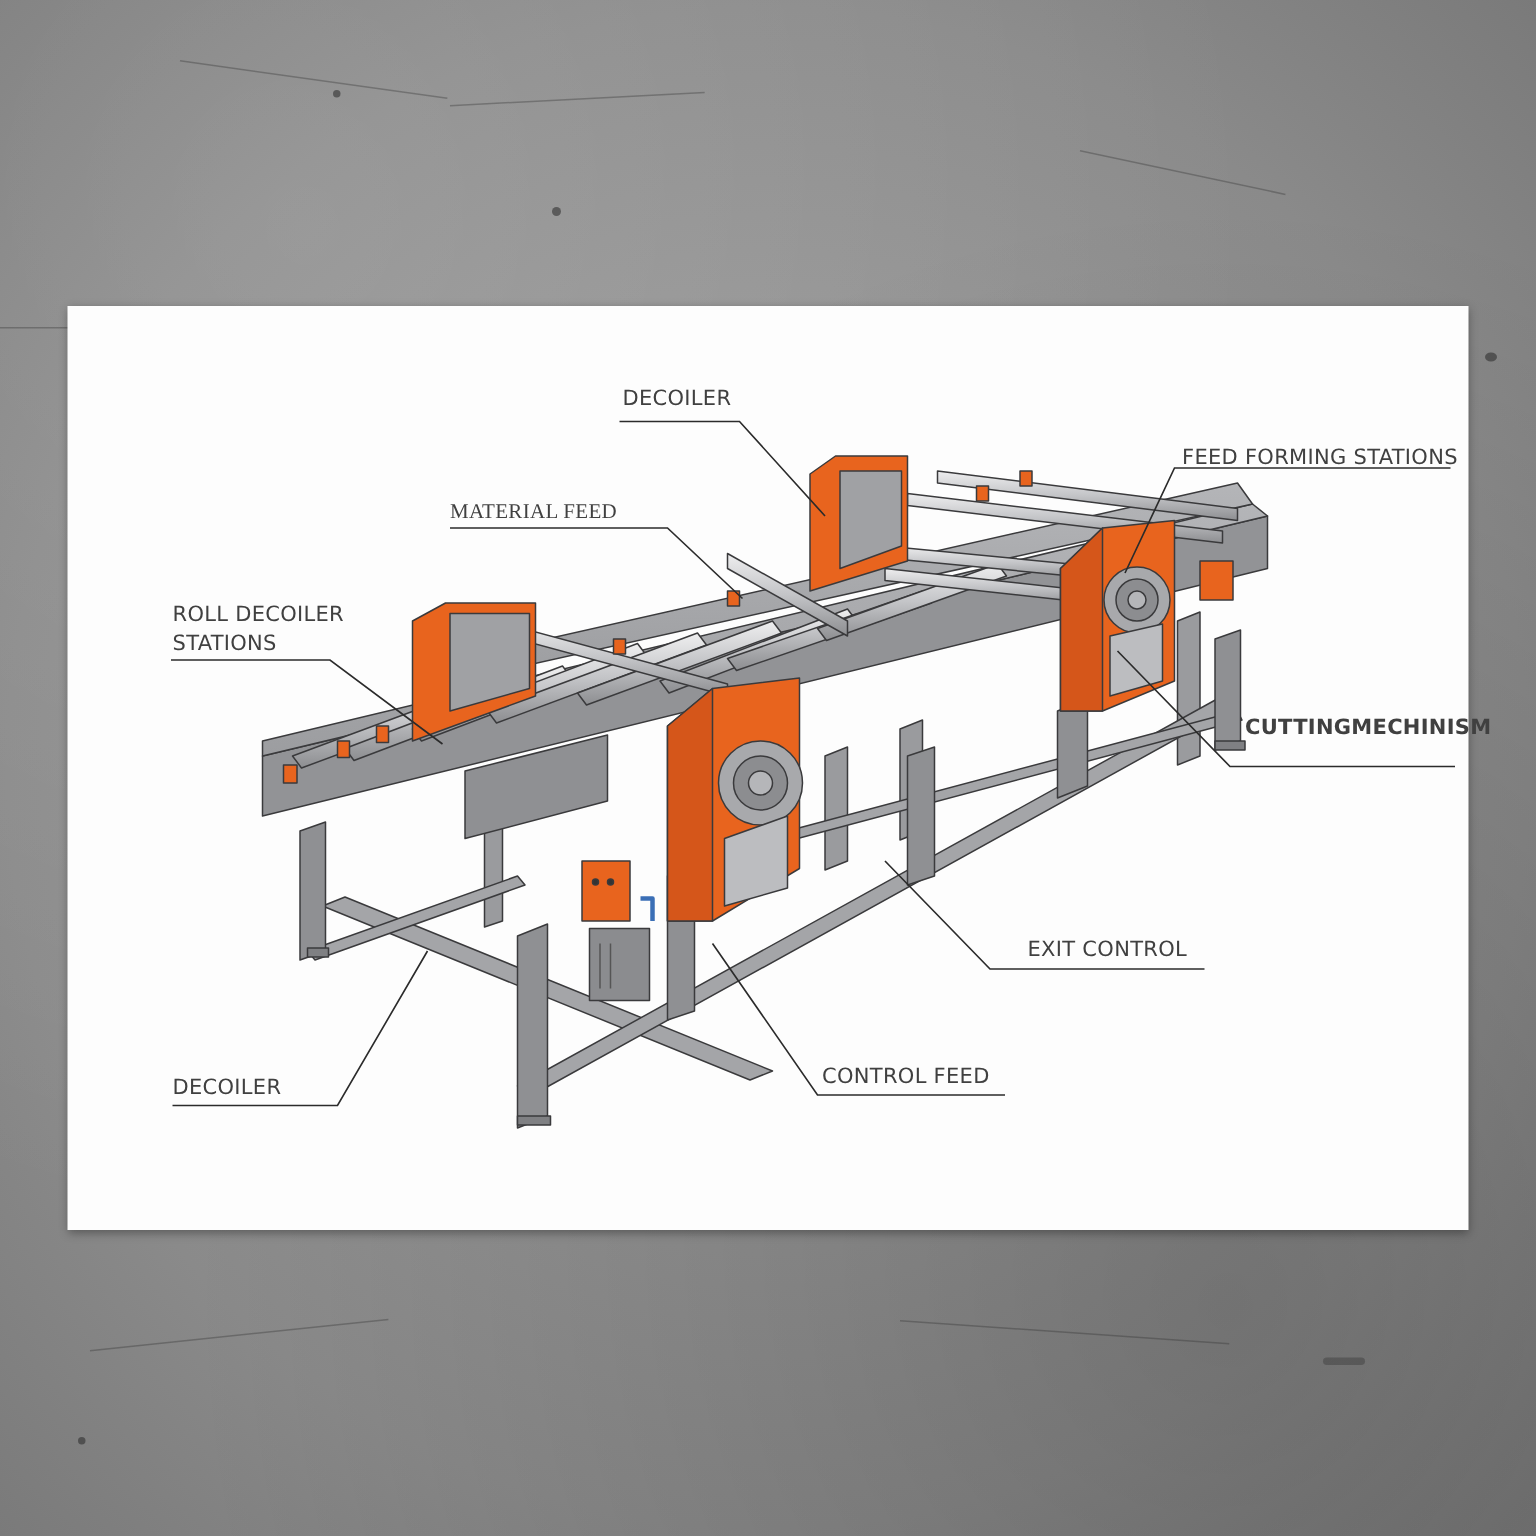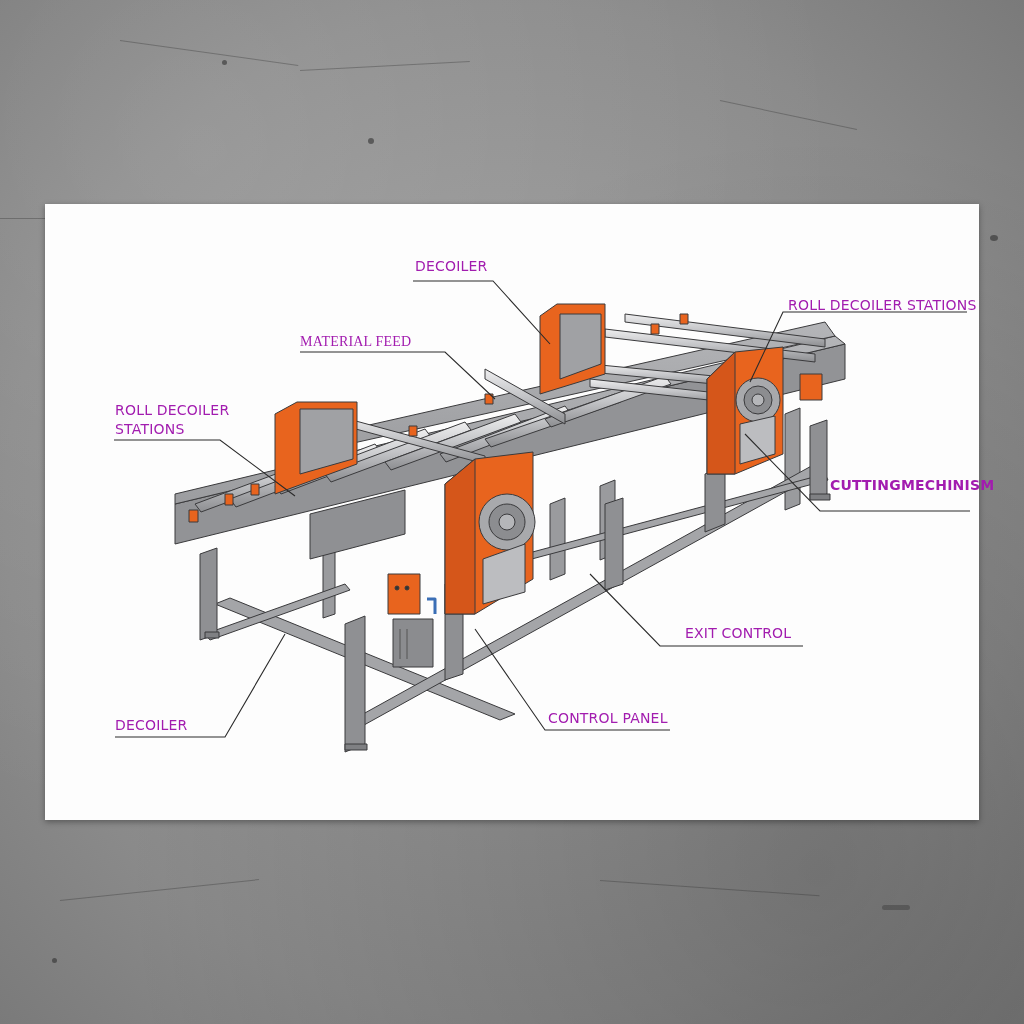--- a/index.html
+++ b/index.html
@@ -17,21 +17,21 @@
   }
   .crack { position:absolute; background:rgba(50,50,50,0.35); height:1px; transform-origin:left center; }
   .pit { position:absolute; border-radius:50%; background:rgba(40,40,40,0.55); }
   .poster {
     position:absolute; left:45px; top:204px; width:934px; height:616px;
     background:#fdfdfd;
     box-shadow:0 2px 6px rgba(0,0,0,0.35);
   }
   .poster svg { position:absolute; left:0; top:0; }
   .label {
-    position:absolute; font-size:14px; color:#a21caf; letter-spacing:0.2px;
+    position:absolute; font-size:14px; color:#404040; letter-spacing:0.2px;
     font-family:"DejaVu Sans", sans-serif; line-height:19px; white-space:nowrap;
   }
 </style>
 </head>
 <body>
 
 <div class="wall">
   <div class="crack" style="left:120px;top:40px;width:180px;transform:rotate(8deg);"></div>
   <div class="crack" style="left:300px;top:70px;width:170px;transform:rotate(-3deg);"></div>
   <div class="crack" style="left:0;top:218px;width:46px;"></div>
@@ -175,23 +175,23 @@
       <polyline points="255,148 400,148 450,195"></polyline>
       <polyline points="69,236 175,236 250,292"></polyline>
       <polyline points="925,307 775,307 700,230"></polyline>
       <polyline points="758,442 615,442 545,370"></polyline>
       <polyline points="625,526 500,526 430,425"></polyline>
       <polyline points="70,533 180,533 240,430"></polyline>
     </g>
   </svg>
 
   <div class="label" style="left:370px;top:53px;">DECOILER</div>
-  <div class="label" style="left:743px;top:92px;">ROLL DECOILER STATIONS</div>
+  <div class="label" style="left:743px;top:92px;">FEED FORMING STATIONS</div>
   <div class="label" style="left:255px;top:128px;font-family:Liberation Serif, serif;">MATERIAL FEED</div>
   <div class="label" style="left:70px;top:197px;">
     <div>ROLL DECOILER</div>
     <div>STATIONS</div>
   </div>
   <div class="label" style="left:785px;top:272px;font-weight:bold;">CUTTINGMECHINISM</div>
   <div class="label" style="left:640px;top:420px;">EXIT CONTROL</div>
-  <div class="label" style="left:503px;top:505px;">CONTROL PANEL</div>
+  <div class="label" style="left:503px;top:505px;">CONTROL FEED</div>
   <div class="label" style="left:70px;top:512px;">DECOILER</div>
 </div>
 
 </body></html>

